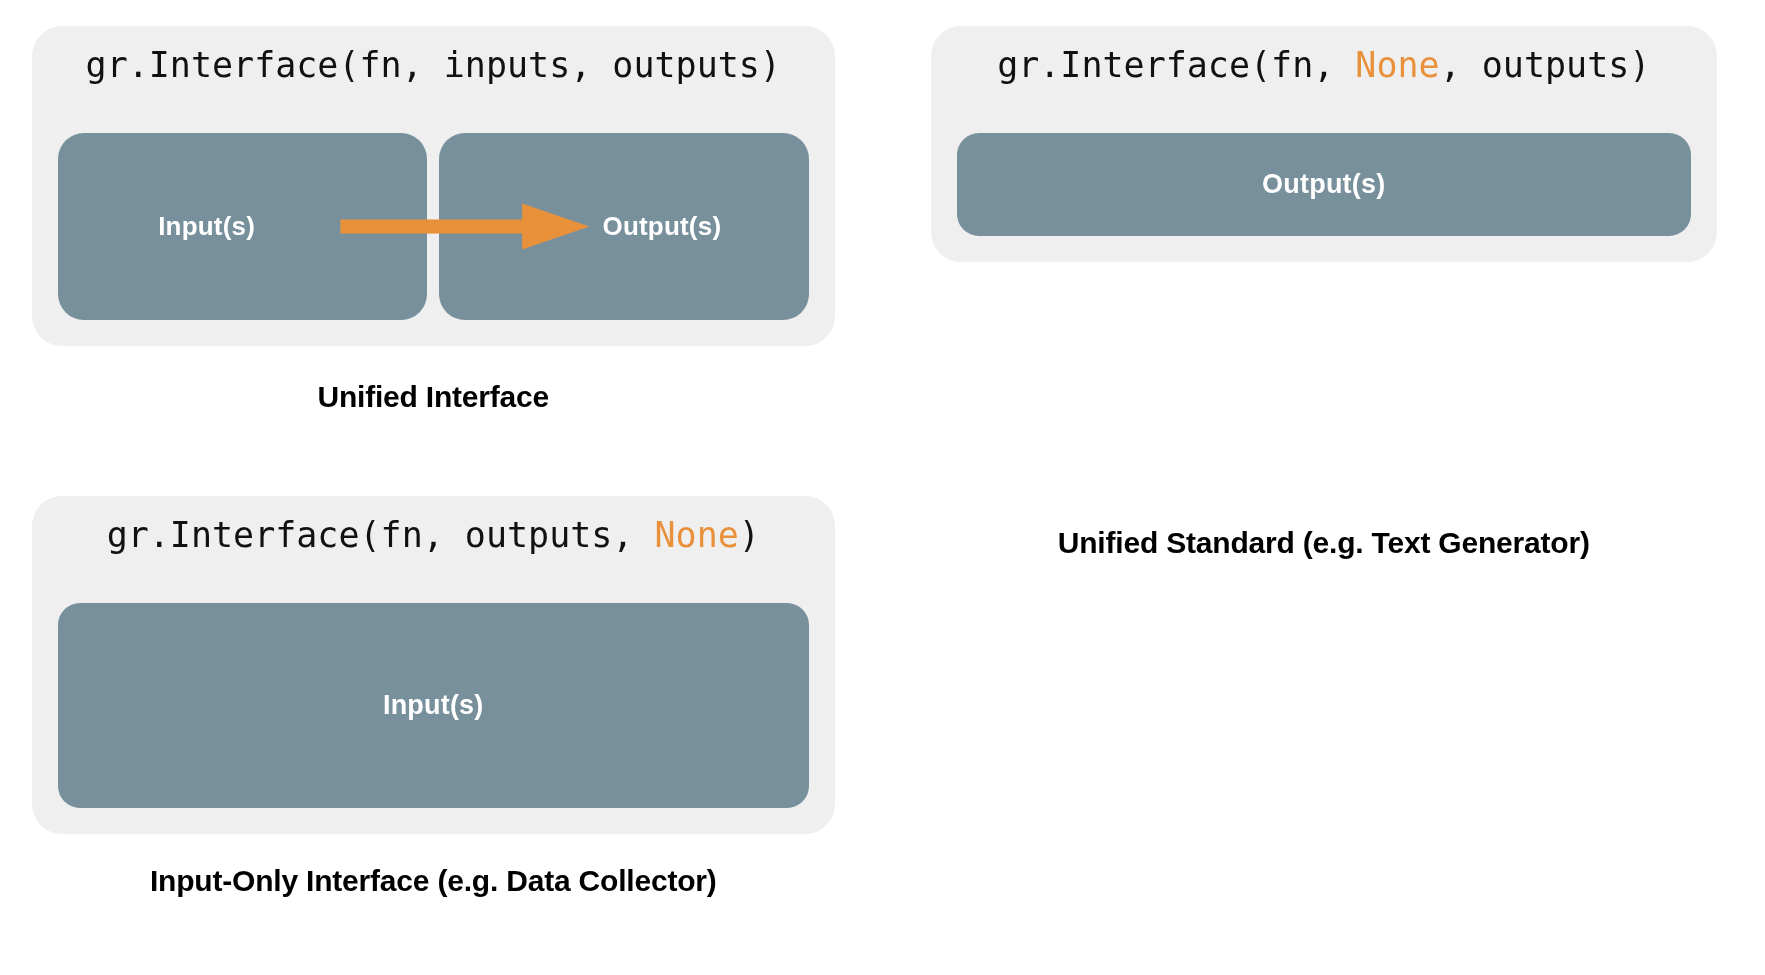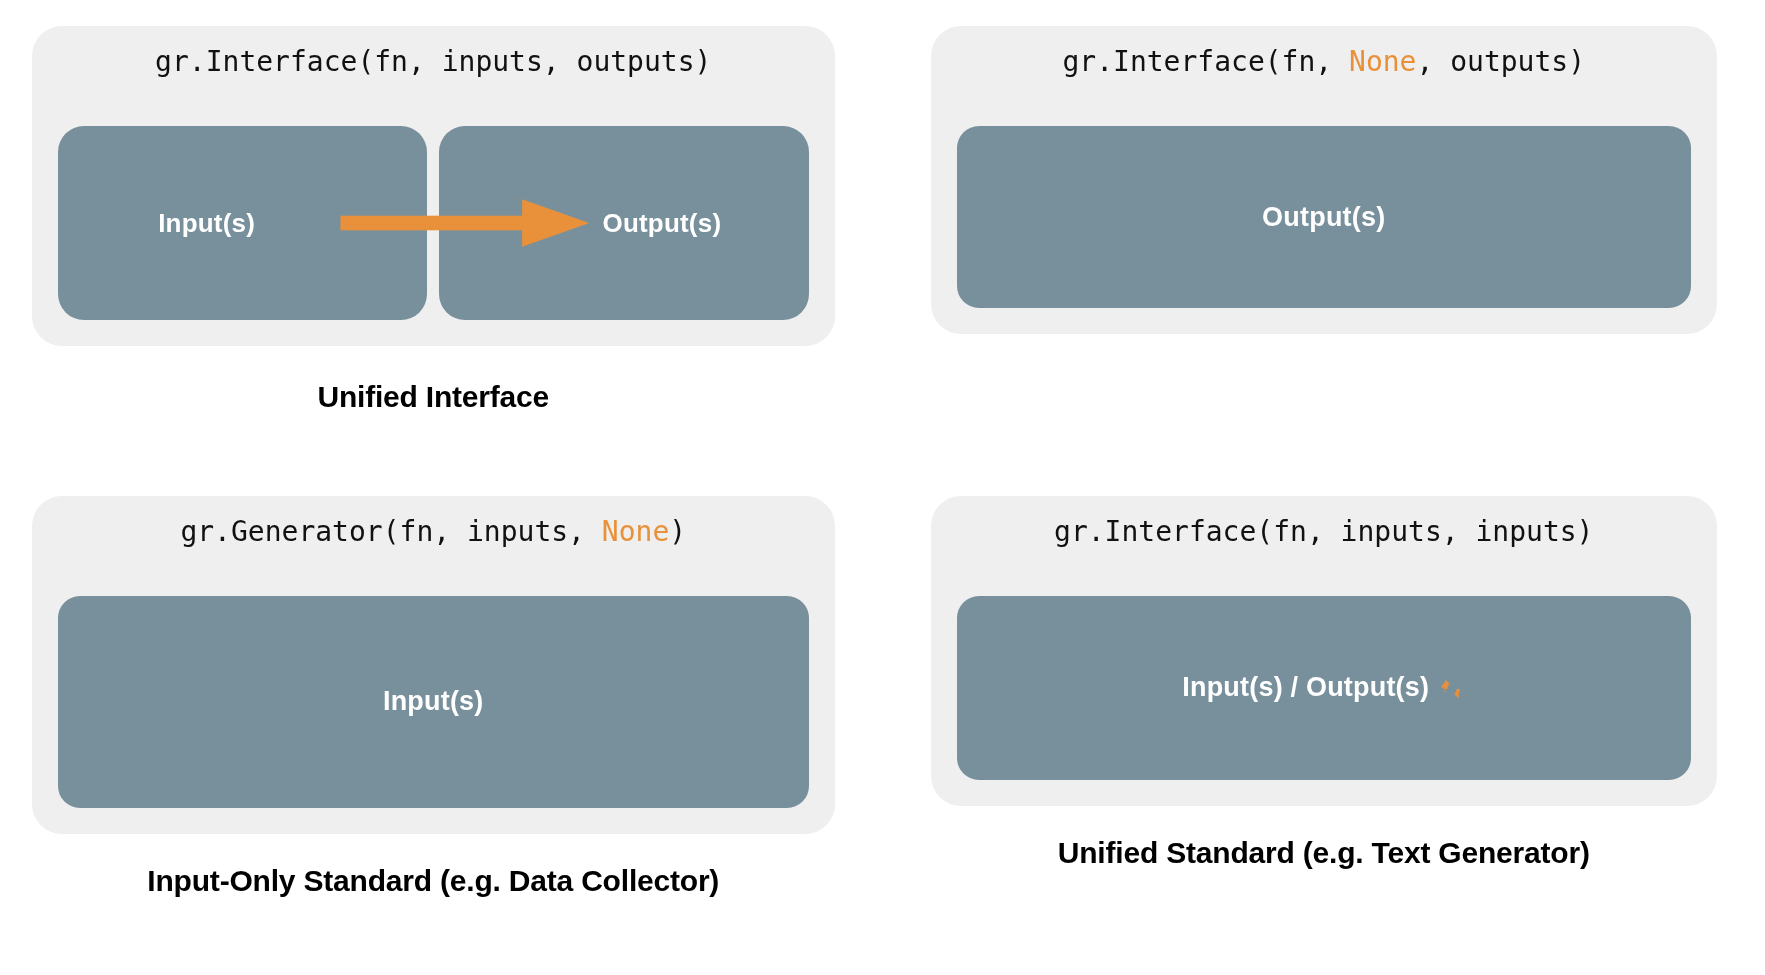--- a/index.html
+++ b/index.html
@@ -48,28 +48,28 @@
     background: #efefef;
     border-radius: 30px;
     width: 100%;
     box-sizing: border-box;
     padding: 22px 26px 26px 26px;
     display: flex;
     flex-direction: column;
     align-items: center;
   }
   .q-tl .panel { max-width: 826px; height: 320px; }
-  .q-tr .panel { max-width: 800px; height: 308px; }
+  .q-tr .panel { max-width: 800px; height: 236px; }
   .q-bl .panel { max-width: 826px; height: 338px; }
   .q-br .panel { max-width: 800px; height: 310px; }
 
   
   .code-line {
     font-family: "DejaVu Sans Mono", "Liberation Mono", monospace;
-    font-size: 28px;
+    font-size: 35px;
     color: #111111;
     letter-spacing: 0px;
     white-space: pre;
     line-height: 1;
     margin-bottom: 22px;
     text-align: center;
   }
   .code-none {
     color: #e8913a;
   }
@@ -181,51 +181,29 @@
         <div class="boxrow">
           <div class="slate-box">
             <span class="box-label">Output(s)</span>
           </div>
         </div>
       </div>
     </div>
 
     <div class="quadrant q-bl">
       <div class="panel">
-        <div class="code-line"><span>gr.Generator(fn, inputs, </span><span class="code-none">None</span><span>)</span></div>
+        <div class="code-line"><span>gr.Interface(fn, outputs, </span><span class="code-none">None</span><span>)</span></div>
 
         <div class="boxrow">
           <div class="slate-box">
             <span class="box-label">Input(s)</span>
           </div>
         </div>
       </div>
-      <div class="caption">Input-Only Standard (e.g. Data Collector)</div>
+      <div class="caption">Input-Only Interface (e.g. Data Collector)</div>
     </div>
 
     <div class="quadrant q-br">
-      <div class="panel">
-        <div class="code-line"><span>gr.Interface(fn, inputs, inputs)</span></div>
-
-        <div class="boxrow">
-          <div class="slate-box">
-            <span class="box-label">
-              <span>Input(s) / Output(s)</span>
-              <span class="sync-icon">
-                <svg viewBox="0 0 26 26" width="26" height="26" aria-hidden="true">
-
-                  <path d="M6.6 17.4 A7.6 7.6 0 0 1 6.6 8.6 L6.6 5.6 L2.2 10.3 L6.6 15.0 L6.6 12.3 A4.4 4.4 0 0 0 6.6 13.7 Z" fill="#e8913a"></path>
-                  <path d="M5.0 13.0 A8.0 8.0 0 0 1 7.6 7.1 L9.9 9.4 A4.8 4.8 0 0 0 8.2 13.0 Z" fill="#e8913a"></path>
-                  <polygon points="6.3,3.4 11.2,8.3 6.3,9.6" fill="#e8913a"></polygon>
-
-                  <path d="M21.0 13.0 A8.0 8.0 0 0 1 18.4 18.9 L16.1 16.6 A4.8 4.8 0 0 0 17.8 13.0 Z" fill="#e8913a"></path>
-                  <polygon points="19.7,22.6 14.8,17.7 19.7,16.4" fill="#e8913a"></polygon>
-                </svg>
-              </span>
-            </span>
-          </div>
-        </div>
-      </div>
       <div class="caption">Unified Standard (e.g. Text Generator)</div>
     </div>
 
   </div>
 </div>
 
 </body></html>

